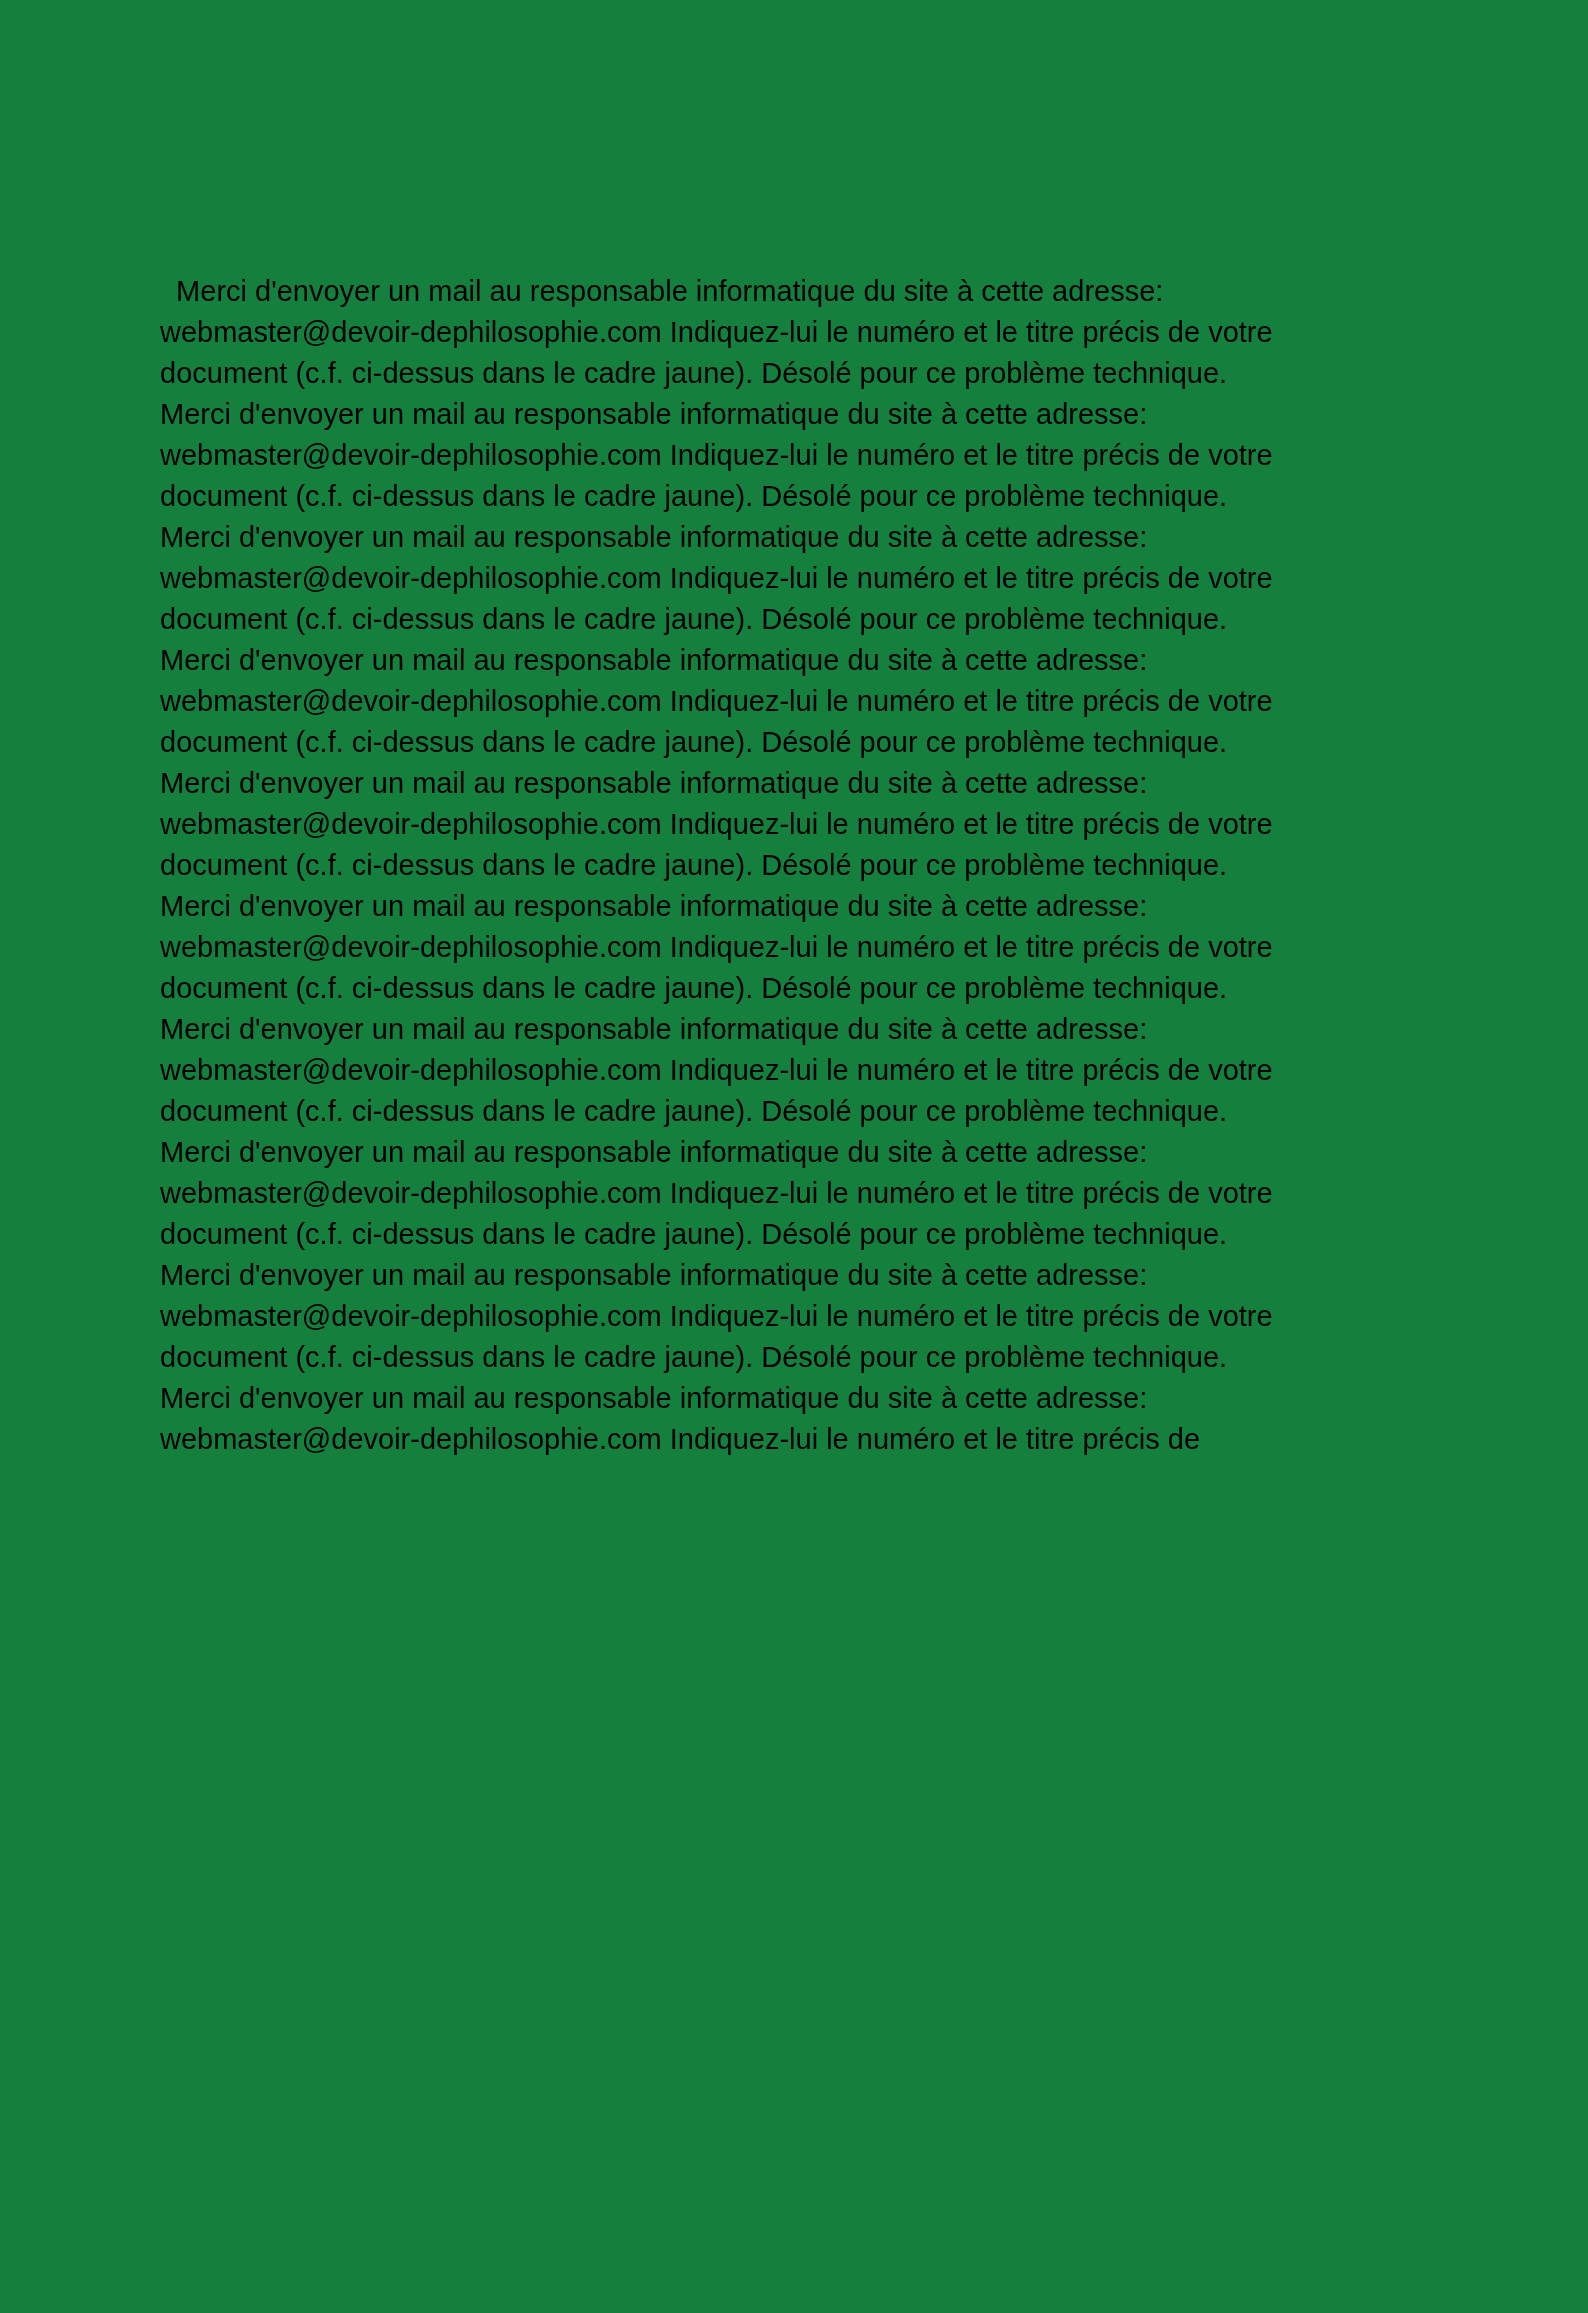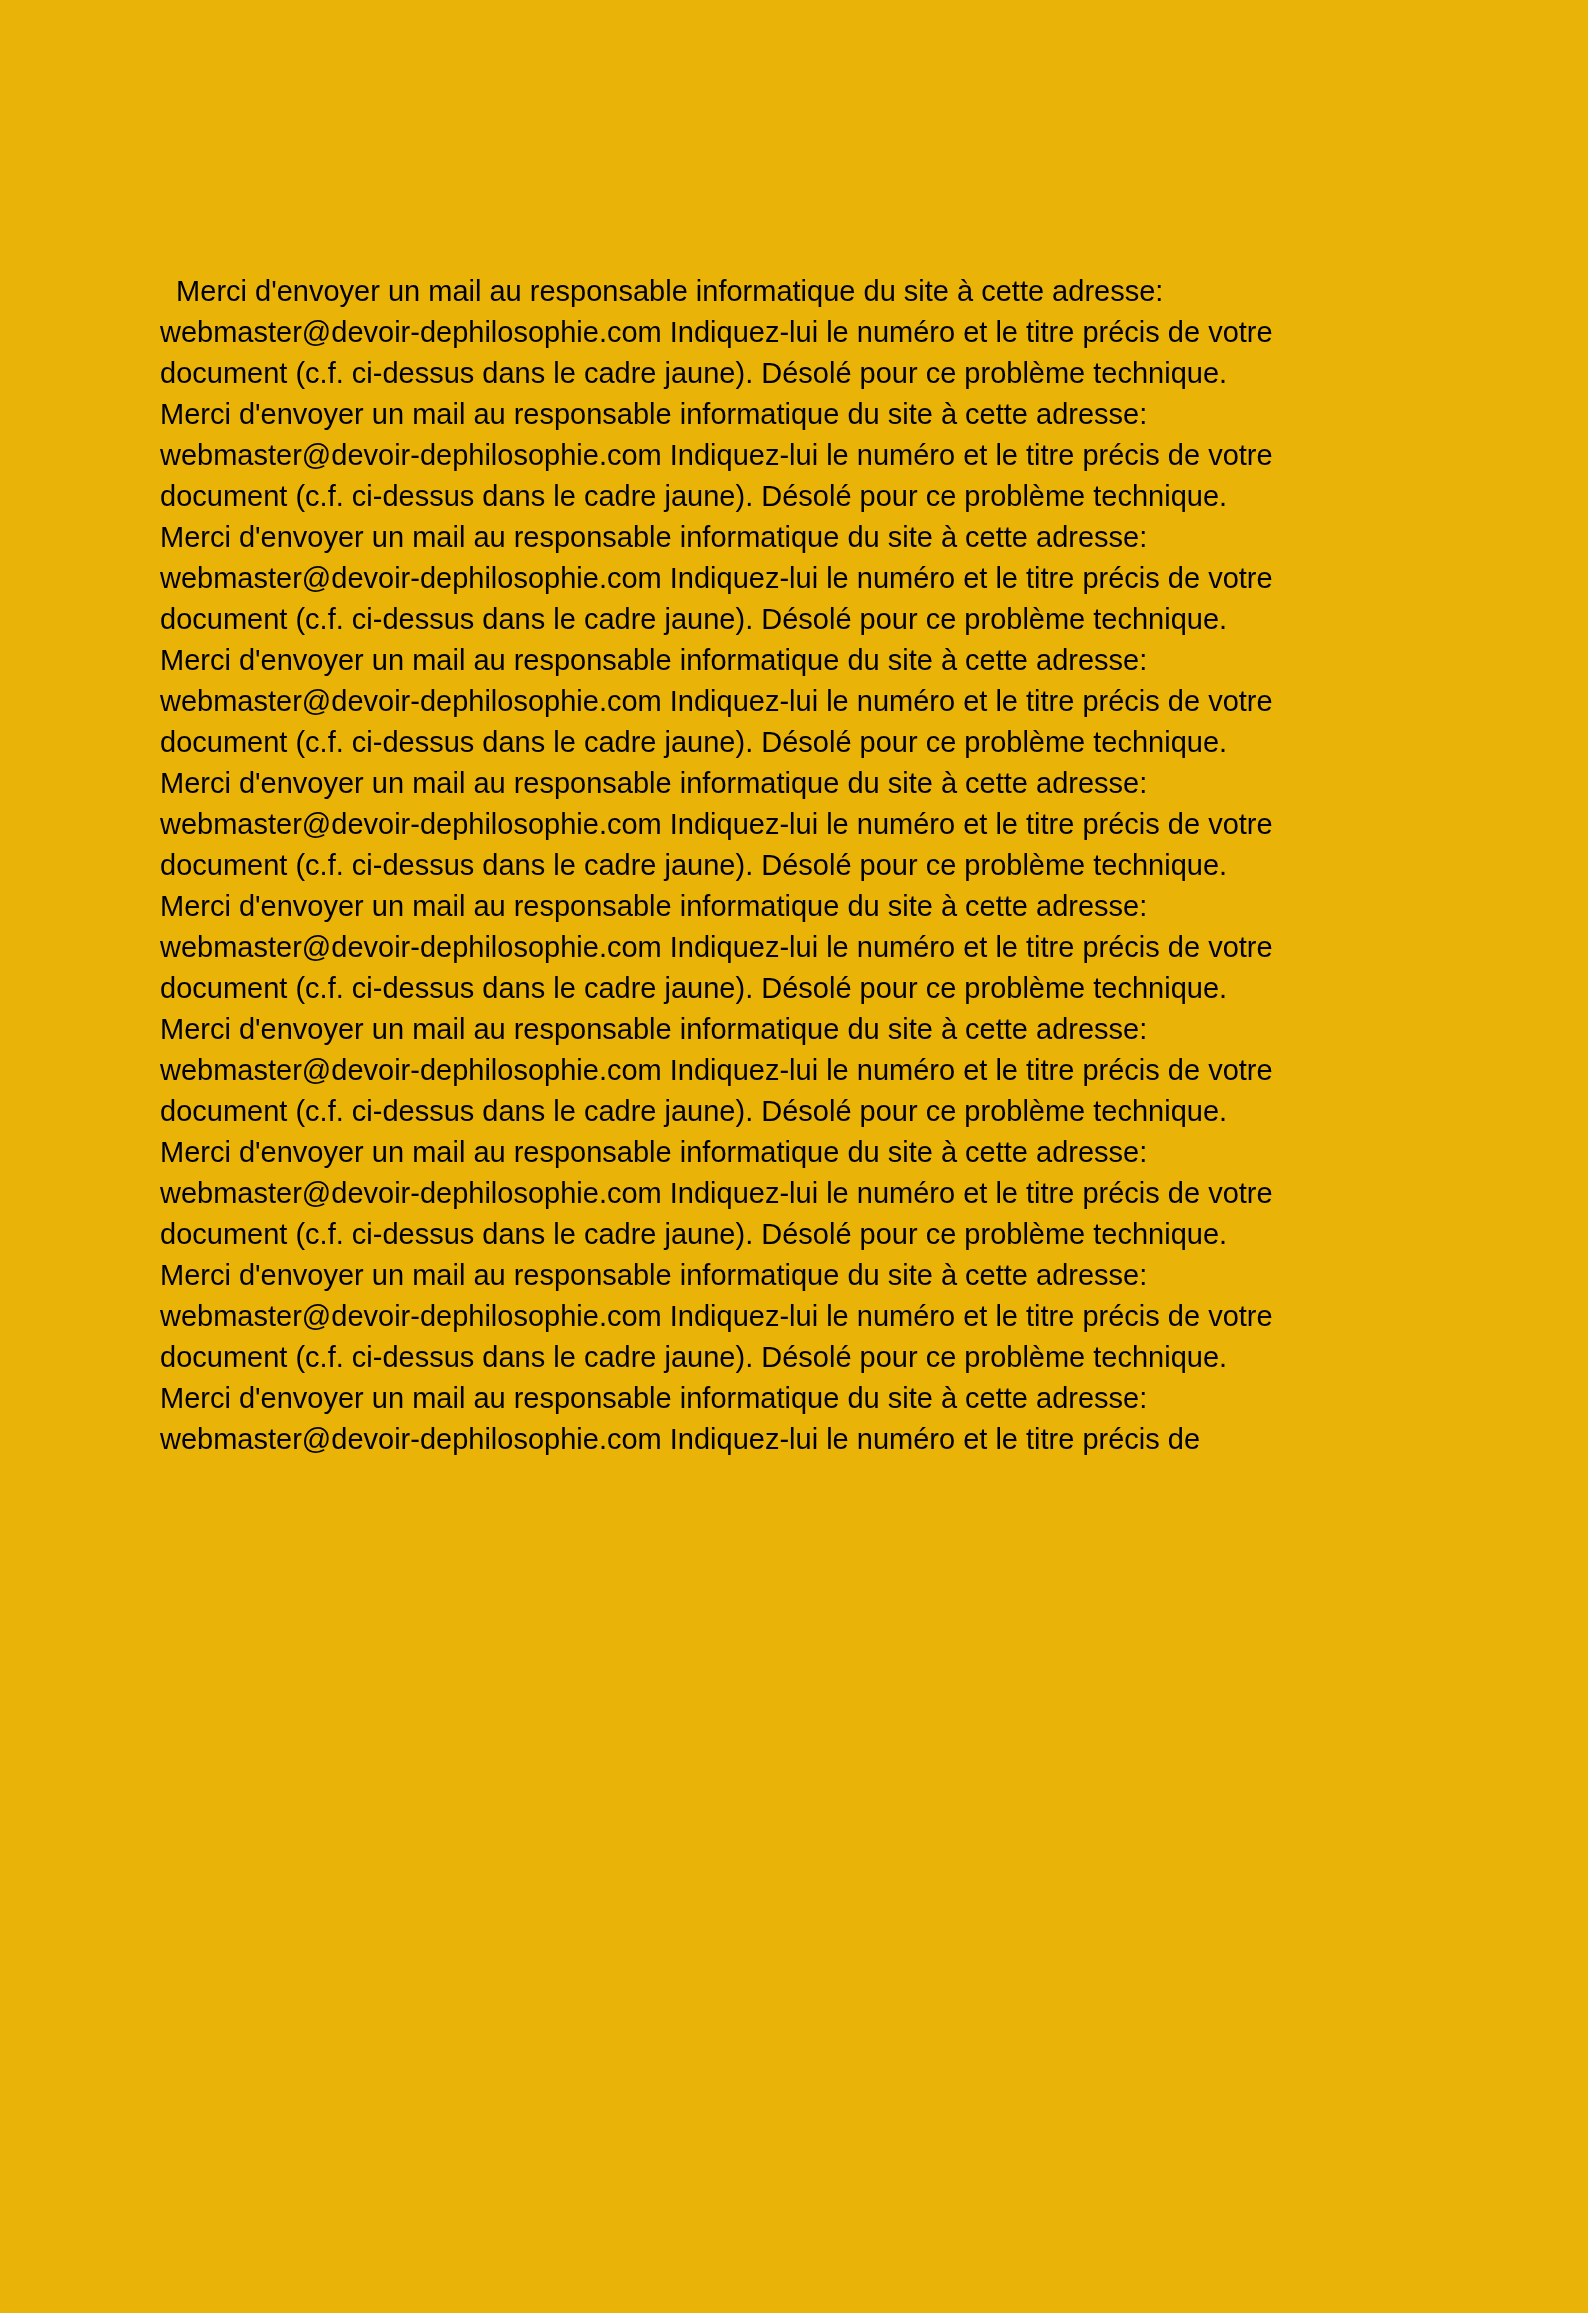--- a/index.html
+++ b/index.html
@@ -5,21 +5,21 @@
 <style>
   html, body {
     margin: 0;
     padding: 0;
     background: #ffffff;
   }
   .page {
     position: relative;
     width: 1589px;
     height: 2313px;
-    background: #eab308;
+    background: #15803d;
     overflow: hidden;
     box-sizing: border-box;
   }
   .text-block {
     position: absolute;
     left: 160px;
     top: 271px;
     width: 1201px;
     font-family: "Liberation Sans", "DejaVu Sans", sans-serif;
     font-size: 29px;

